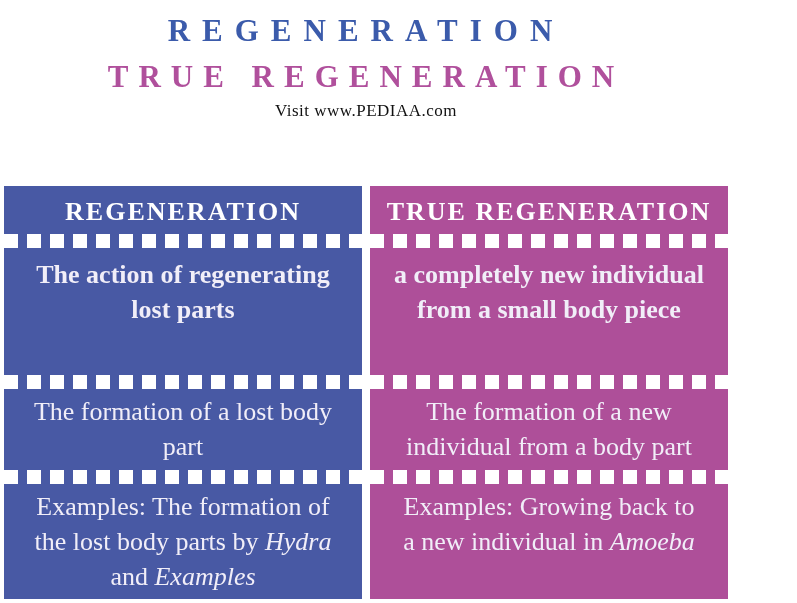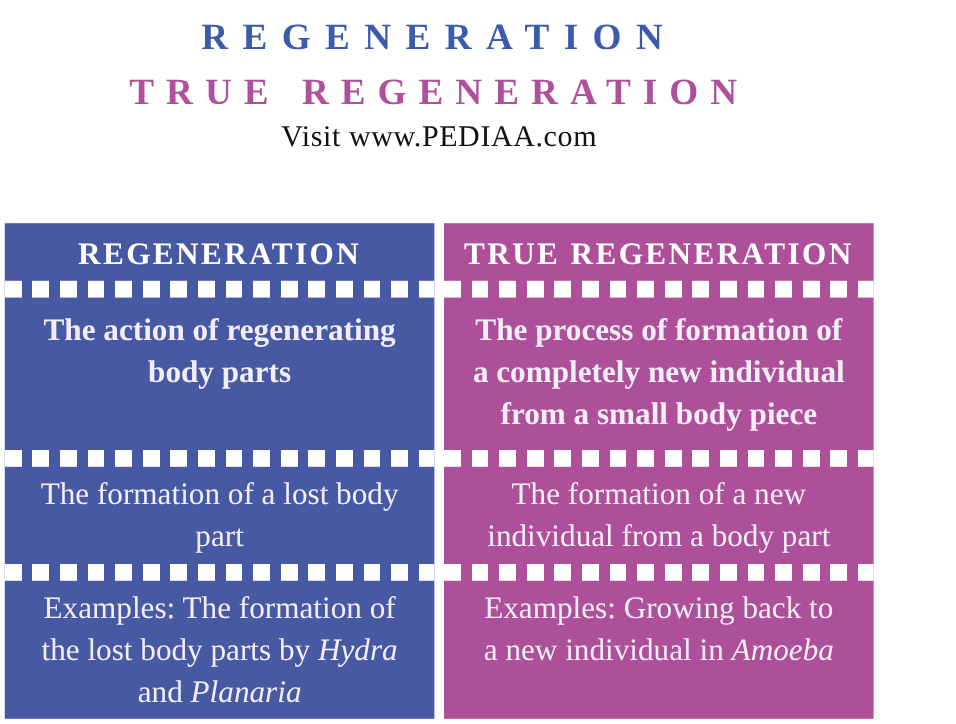--- a/index.html
+++ b/index.html
@@ -44,21 +44,21 @@
   }
   .title3 {
     font-size: 31px;
     font-weight: bold;
     letter-spacing: 10px;
     color: var(--title-magenta, #b0509c);
     margin-top: 10px;
     line-height: 1.15;
   }
   .visit {
-    font-size: 25px;
+    font-size: 17px;
     color: #111111;
     margin-top: 7px;
     letter-spacing: 0.5px;
   }
 
   
   .table {
     flex: 1;
     display: flex;
     gap: 8px;
@@ -120,43 +120,42 @@
   </header>
 
   <main class="table">
 
     <section class="col col-blue">
       <div class="cell head">REGENERATION</div>
       <div class="dash"></div>
 
       <div class="cell c1">
         <span class="ln">The action of regenerating</span>
-        <span class="ln">body parts</span>
+        <span class="ln">lost parts</span>
       </div>
       <div class="dash"></div>
 
       <div class="cell c2">
         <span class="ln">The formation of a lost body</span>
         <span class="ln">part</span>
       </div>
       <div class="dash"></div>
 
       <div class="cell c3">
         <span class="ln">Examples: The formation of</span>
         <span class="ln"><span>the lost body parts by </span><i>Hydra</i></span>
-        <span class="ln"><span>and </span><i>Planaria</i></span>
+        <span class="ln"><span>and </span><i>Examples</i></span>
       </div>
     </section>
 
     <section class="col col-pink">
       <div class="cell head">TRUE REGENERATION</div>
       <div class="dash"></div>
 
       <div class="cell c1">
-        <span class="ln">The process of formation of</span>
         <span class="ln">a completely new individual</span>
         <span class="ln">from a small body piece</span>
       </div>
       <div class="dash"></div>
 
       <div class="cell c2">
         <span class="ln">The formation of a new</span>
         <span class="ln">individual from a body part</span>
       </div>
       <div class="dash"></div>

